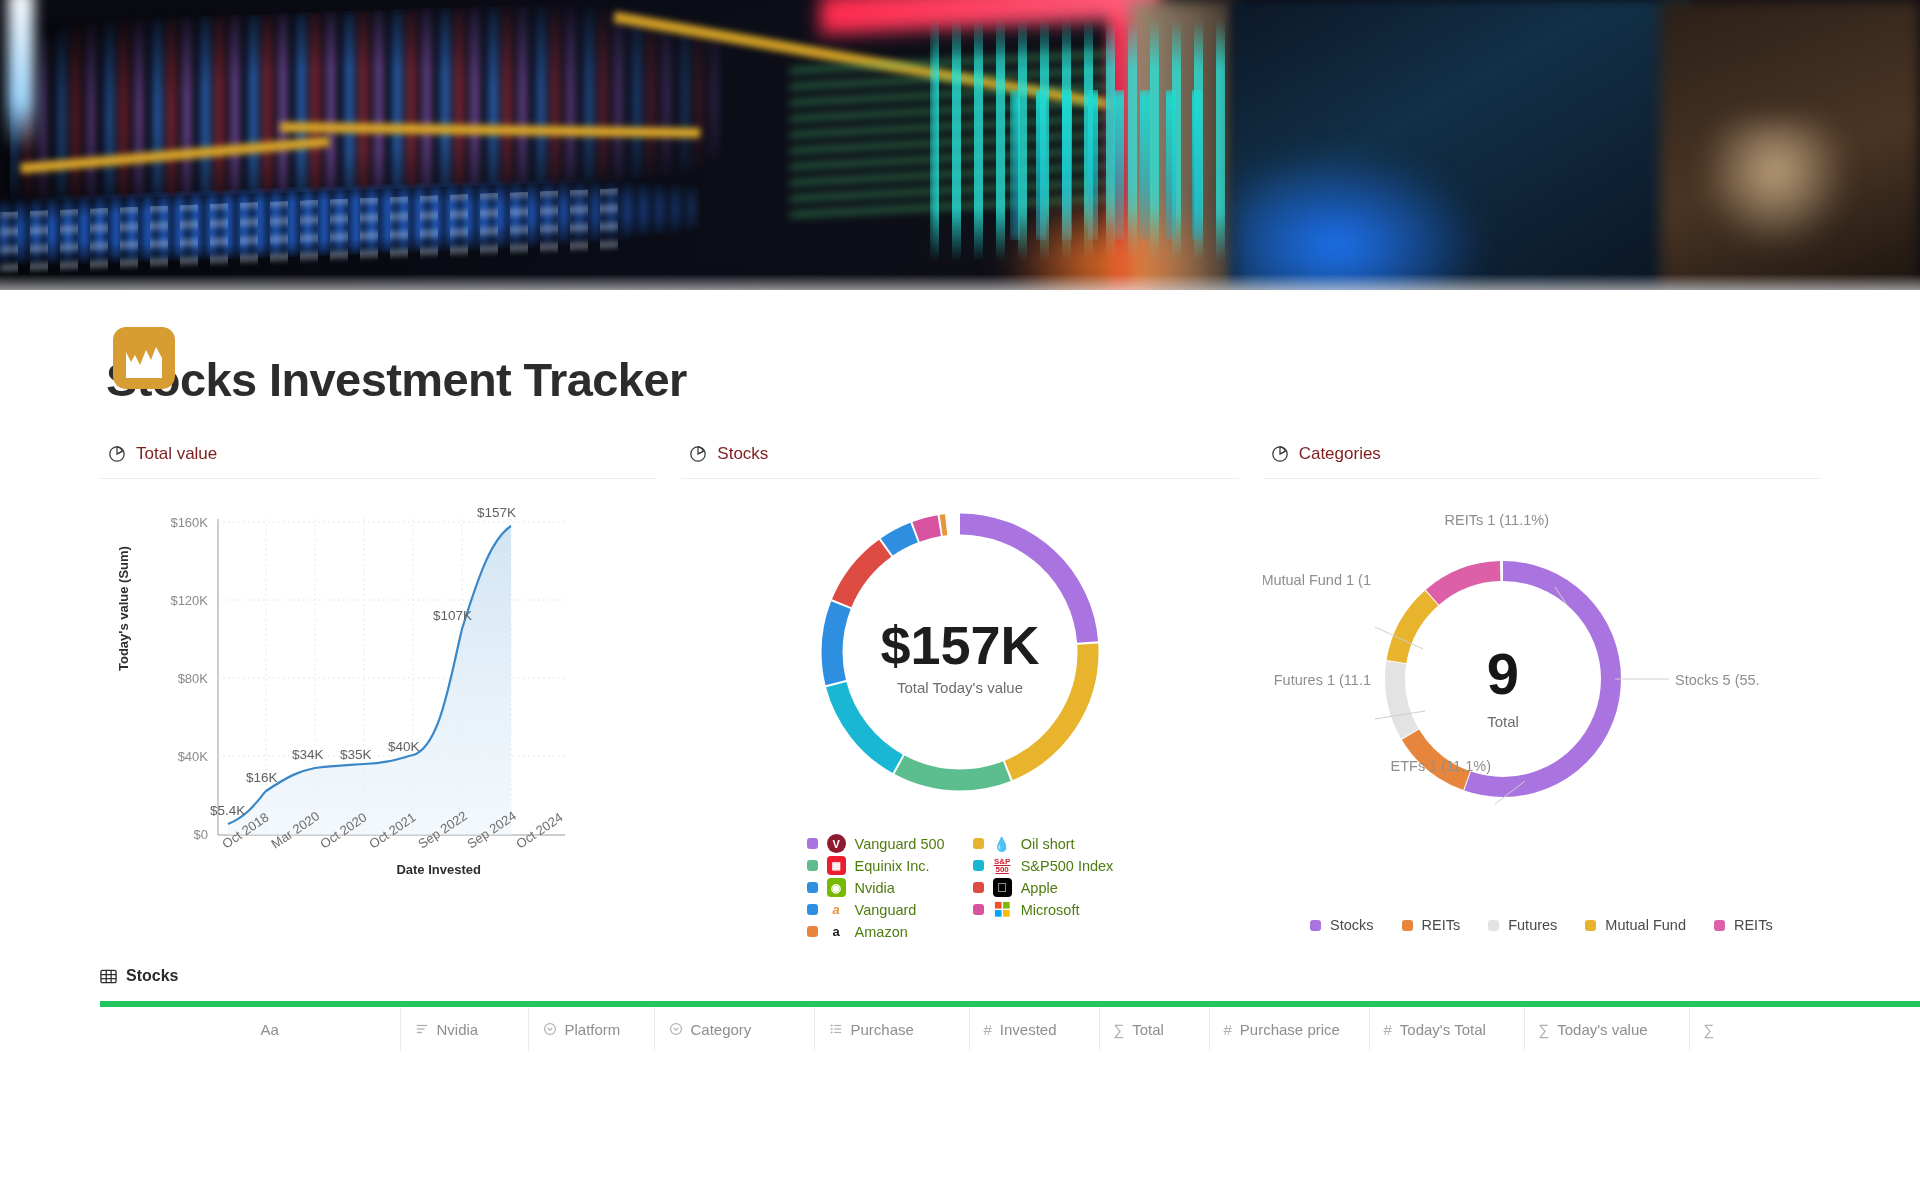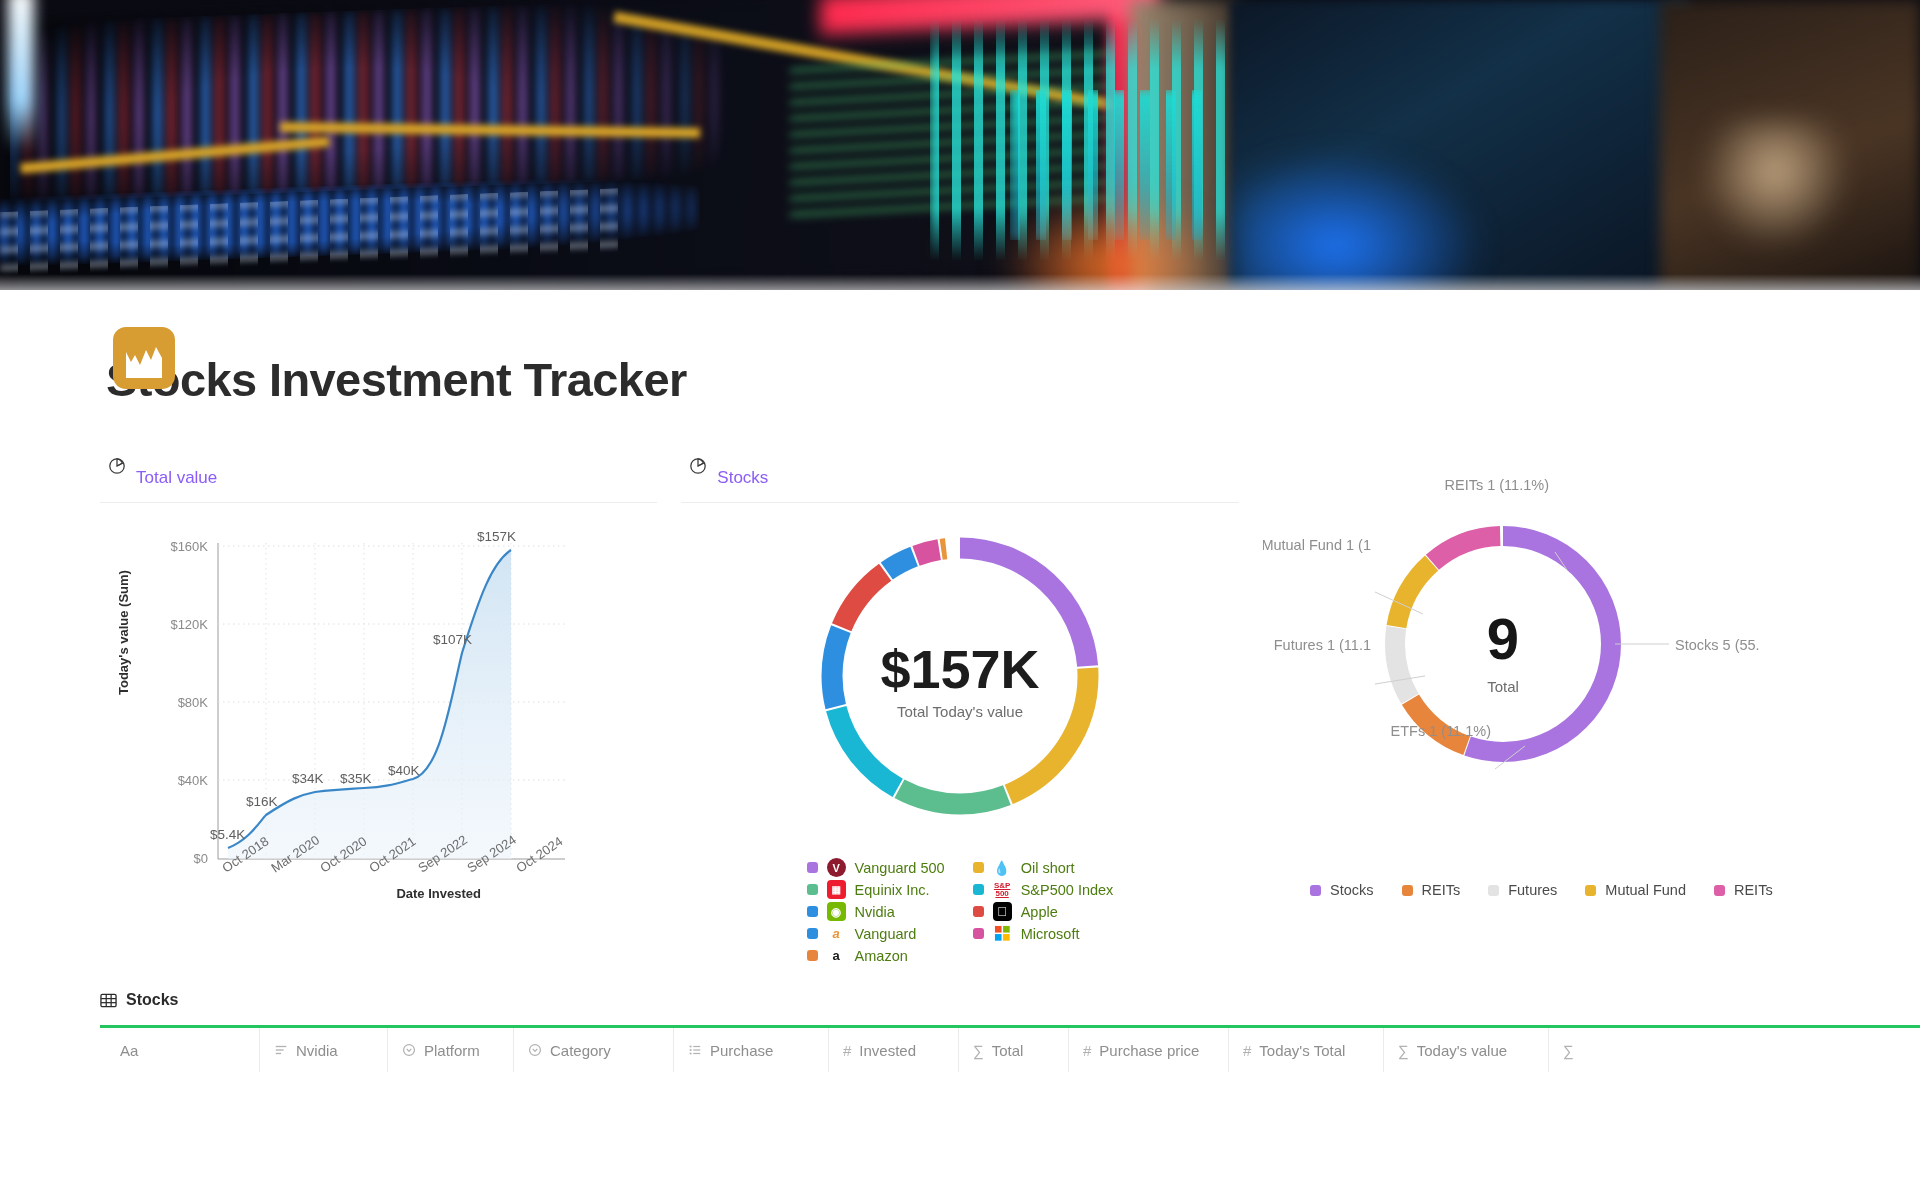--- a/index.html
+++ b/index.html
@@ -163,21 +163,21 @@
     gap: 24px;
   }
   .chart-panel { flex: 1 1 0; min-width: 0; position: relative; }
 
   .panel-head {
     display: flex; align-items: center; gap: 10px;
     padding: 0 0 14px 8px;
     border-bottom: 1px solid #eceded;
   }
   .panel-head .ptitle {
-    font-size: 17px; color: #8b5cf6; font-weight: 400; margin-top: 24px;
+    font-size: 17px; color: #7f1d1d; font-weight: 400;
   }
   .pie-ic { width: 18px; height: 18px; display: block; }
 
   
   .linechart-wrap { position: relative; height: 420px; }
   .axis-title-y {
     position: absolute; left: 16px; top: 192px;
     transform: rotate(-90deg); transform-origin: left top;
     font-size: 13px; font-weight: 700; color: #2f2f2f; white-space: nowrap;
   }
@@ -208,21 +208,21 @@
   }
   .cat-legend .lg-label { font-size: 14.5px; color: #4a4a4a; }
 
   
   .table-section { margin-top: 26px; padding: 0 0 0 100px; }
   .table-head {
     display: flex; align-items: center; gap: 9px;
     padding-bottom: 16px;
   }
   .table-head .ttitle { font-size: 16px; font-weight: 700; color: #2b2b2b; }
-  .tbl { display: flex; border-top: 3px solid #22c55e; }
+  .tbl { display: flex; border-top: 6px solid #22c55e; justify-content: center; }
   .th {
     display: flex; align-items: center; gap: 8px;
     height: 44px; padding: 0 12px 0 14px;
     border-right: 1px solid #ebebeb;
     font-size: 15px; color: #8e8e8e;
     white-space: nowrap;
   }
   .th .thic { color: #b2b2b2; font-size: 14px; display: inline-flex; }
   .th:first-child { padding-left: 12px; }
 
@@ -448,20 +448,30 @@
         <div class="lg-item">
           <span class="lg-dot" style="background:#e8853c"></span>
           <span class="lg-ico" style="background:#fff;color:#1b1b1b;font-size:13px;">a</span>
           <span class="lg-label">Amazon</span>
         </div>
         <div></div>
       </div>
     </div>
 
     <div class="chart-panel">
+      <div class="panel-head">
+        <span class="pie-ic">
+          <svg width="18" height="18" viewBox="0 0 20 20">
+            <circle cx="10" cy="10" r="8" fill="none" stroke="#3a3a3a" stroke-width="1.4"></circle>
+            <path d="M10 10 L10 2 A8 8 0 0 1 16 7 Z" fill="none" stroke="#3a3a3a" stroke-width="1.4"></path>
+            <line x1="10" y1="10" x2="16.2" y2="6.6" stroke="#3a3a3a" stroke-width="1.4"></line>
+          </svg>
+        </span>
+        <span class="ptitle">Categories</span>
+      </div>
 
       <div style="position:relative;height:420px;overflow:hidden;">
         <svg width="560" height="420" viewBox="0 0 560 420" style="position:absolute;left:0;top:0;">
 
           <g transform="rotate(-90 240 200)" fill="none" stroke-width="20" stroke-linecap="butt">
 
             <circle cx="240" cy="200" r="108" stroke="#a974e0" stroke-dasharray="375 303.6" stroke-dashoffset="0"></circle>
 
             <circle cx="240" cy="200" r="108" stroke="#e8853c" stroke-dasharray="74 604.6" stroke-dashoffset="-376"></circle>
 

